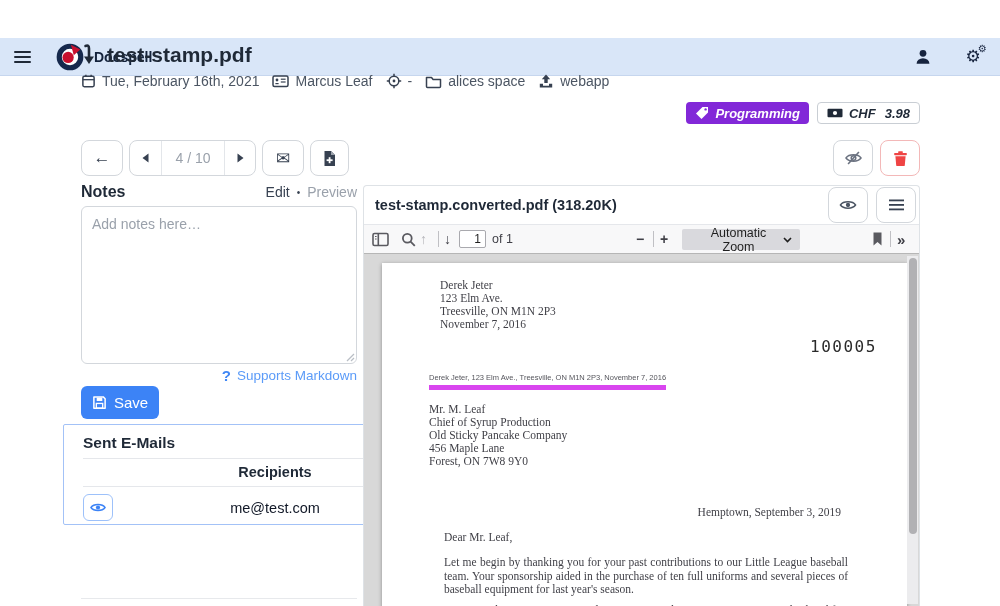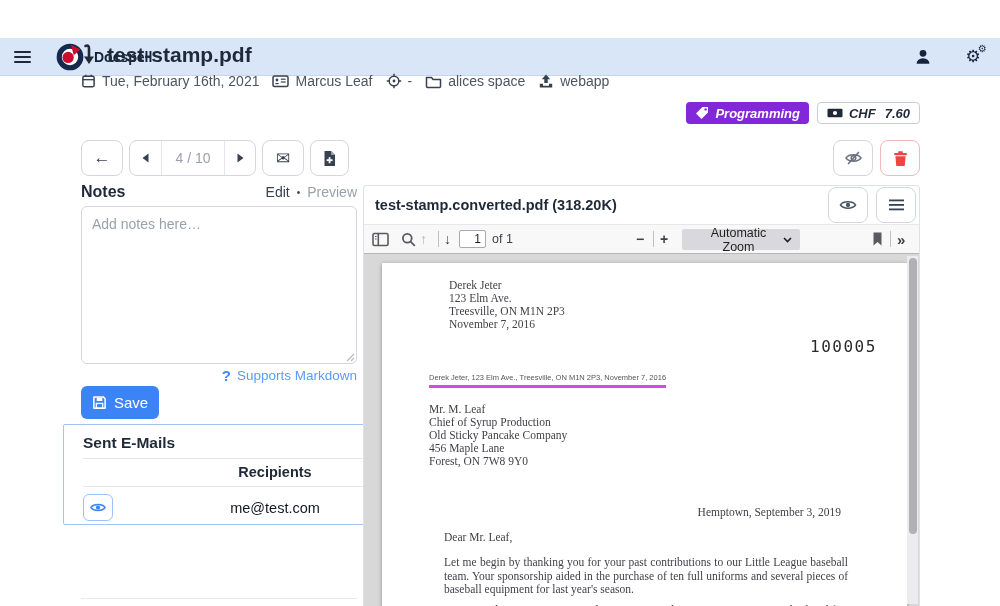--- a/index.html
+++ b/index.html
@@ -119,21 +119,21 @@
 
   .pdf-content { position:absolute; left:0; top:68px; width:555px; height:352px;
                  background:var(--pdf-bg,#d8d8d8); overflow:hidden; }
   .page { position:absolute; left:18px; top:9px; width:525px; height:900px; background:#fff;
           box-shadow:0 1px 4px rgba(0,0,0,.35);
           font-family:"Liberation Serif", serif; color:var(--letter-text,#3f3f46); }
   .page .blk { position:absolute; font-size:11.5px; line-height:13px; }
   .stamp { position:absolute; left:428px; top:74px; font-family:"DejaVu Sans Mono",monospace;
            font-size:16px; letter-spacing:1.5px; color:#2a2a2a; }
   .refline { position:absolute; left:47px; top:110px; font-family:"Liberation Sans",sans-serif;
-             font-size:7.5px; color:#55555c; border-bottom:3px solid #d946ef; padding-bottom:3px; }
+             font-size:7.5px; color:#55555c; border-bottom:5px solid #d946ef; padding-bottom:3px; }
   .dateline { position:absolute; right:66px; top:243px; font-size:11.5px; }
   .salutation { position:absolute; left:62px; top:268px; font-size:11.5px; }
   .para { position:absolute; left:62px; top:293px; width:404px; font-size:11.5px;
           line-height:13.5px; text-align:justify; }
   .para2 { top:341px; }
   .scrollbar { position:absolute; right:1px; top:2px; width:11px; height:348px;
                background:#ececee; }
   .scrollbar .thumb { position:absolute; left:1.5px; top:2px; width:8px; height:276px;
                       background:#b1b1b4; border-radius:5px; cursor:pointer; }
 
@@ -232,21 +232,21 @@
         <circle cx="10.6" cy="3.4" r="1.2" fill="#8228d8"></circle>
       </svg>
       <span>Programming</span>
     </span>
     <span class="badge badge-amount">
       <svg width="16" height="16" viewBox="0 0 16 16">
         <rect x="0.5" y="3.8" width="15" height="8.4" rx="1" fill="#1f2937"></rect>
         <circle cx="8" cy="8" r="2.1" fill="#ffffff"></circle>
       </svg>
       <span>CHF</span>
-        <span class="amt">7.60</span>
+        <span class="amt">3.98</span>
     </span>
   </div>
 
   <div class="abs actions-left">
     <div class="btn btn-back">
         <span>←</span>
       </div>
     <div class="btn-group">
       <div class="bg-prev">
         <svg width="7" height="10" viewBox="0 0 7 10">
@@ -387,21 +387,21 @@
         <svg width="11" height="14" viewBox="0 0 11 14">
           <path d="M1.5 0.5 h8 v13 l-4 -3.6 l-4 3.6 Z" fill="#5a5a60"></path>
         </svg>
       </div>
       <div class="pt-sep" style="left:526px;"></div>
       <div class="pt pt-more" style="left:533px;">»</div>
     </div>
 
     <div class="pdf-content">
       <div class="page">
-        <div class="blk" style="left:67px; top:16px;">
+        <div class="blk" style="left:58px; top:16px;">
           <div>Derek Jeter</div>
           <div>123 Elm Ave.</div>
           <div>Treesville, ON M1N 2P3</div>
           <div>November 7, 2016</div>
         </div>
         <div class="stamp">100005</div>
         <div class="refline">Derek Jeter, 123 Elm Ave., Treesville, ON M1N 2P3, November 7, 2016</div>
         <div class="blk" style="left:47px; top:140px;">
           <div>Mr. M. Leaf</div>
           <div>Chief of Syrup Production</div>

